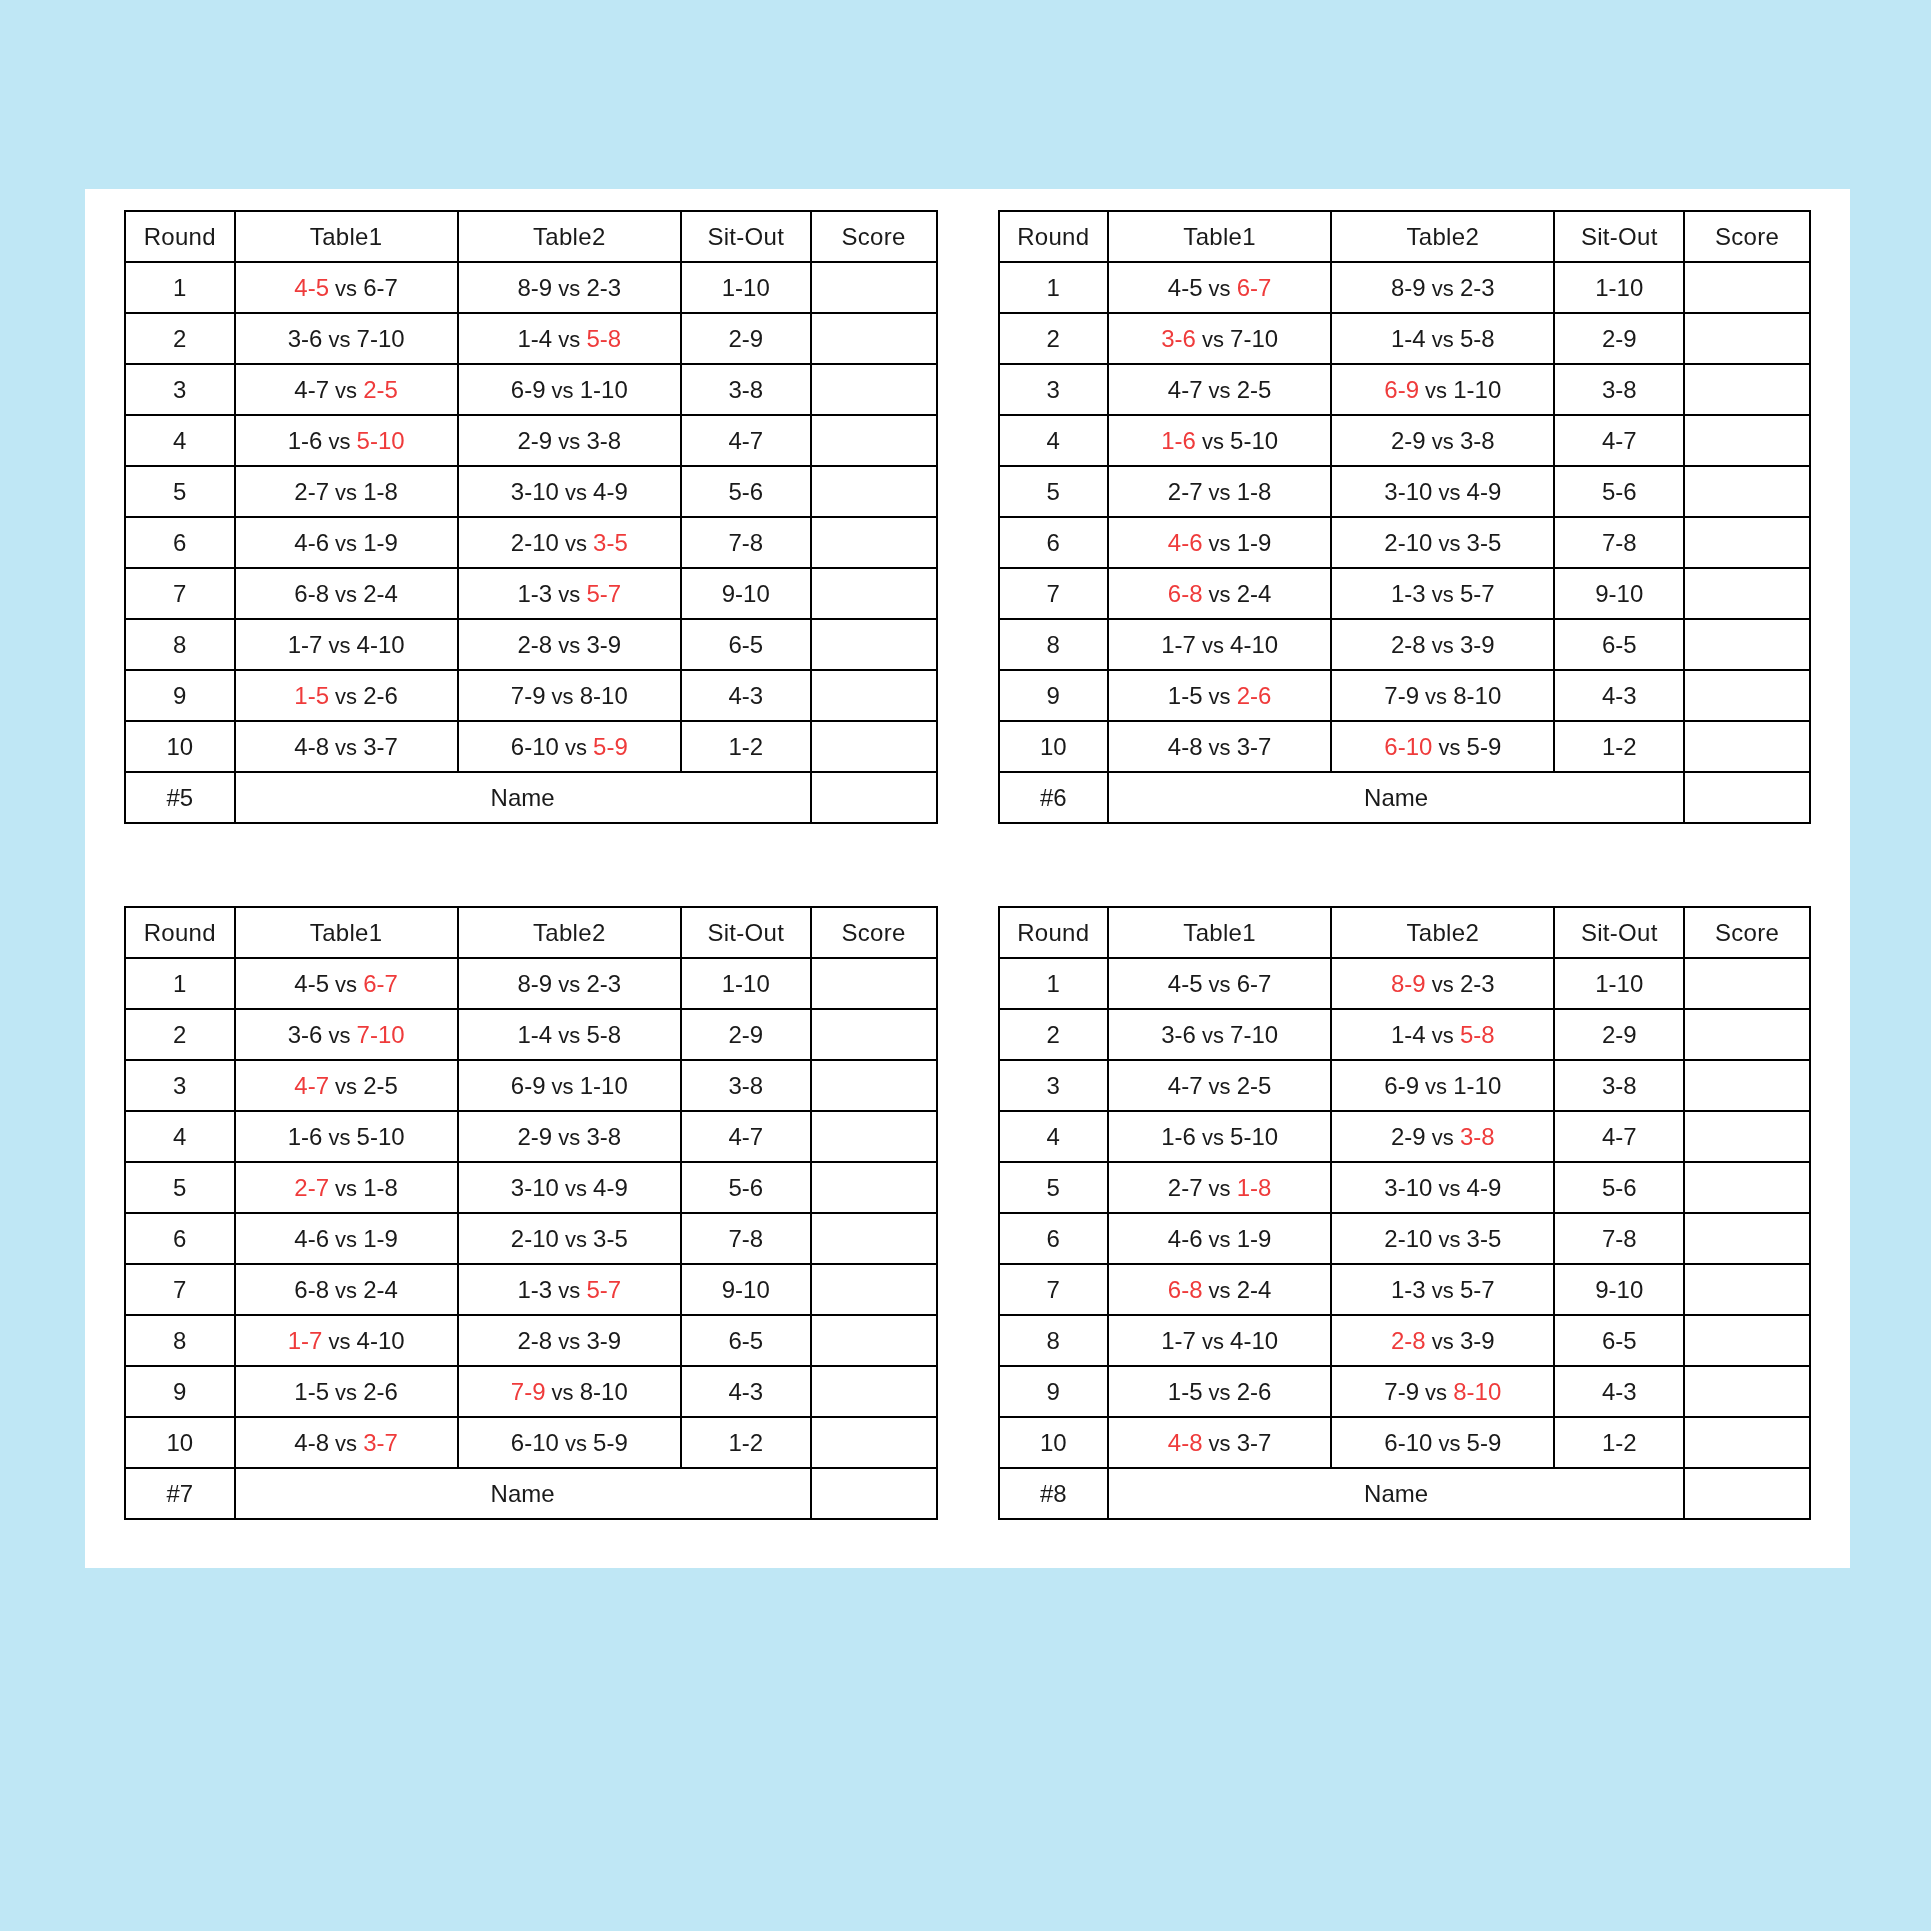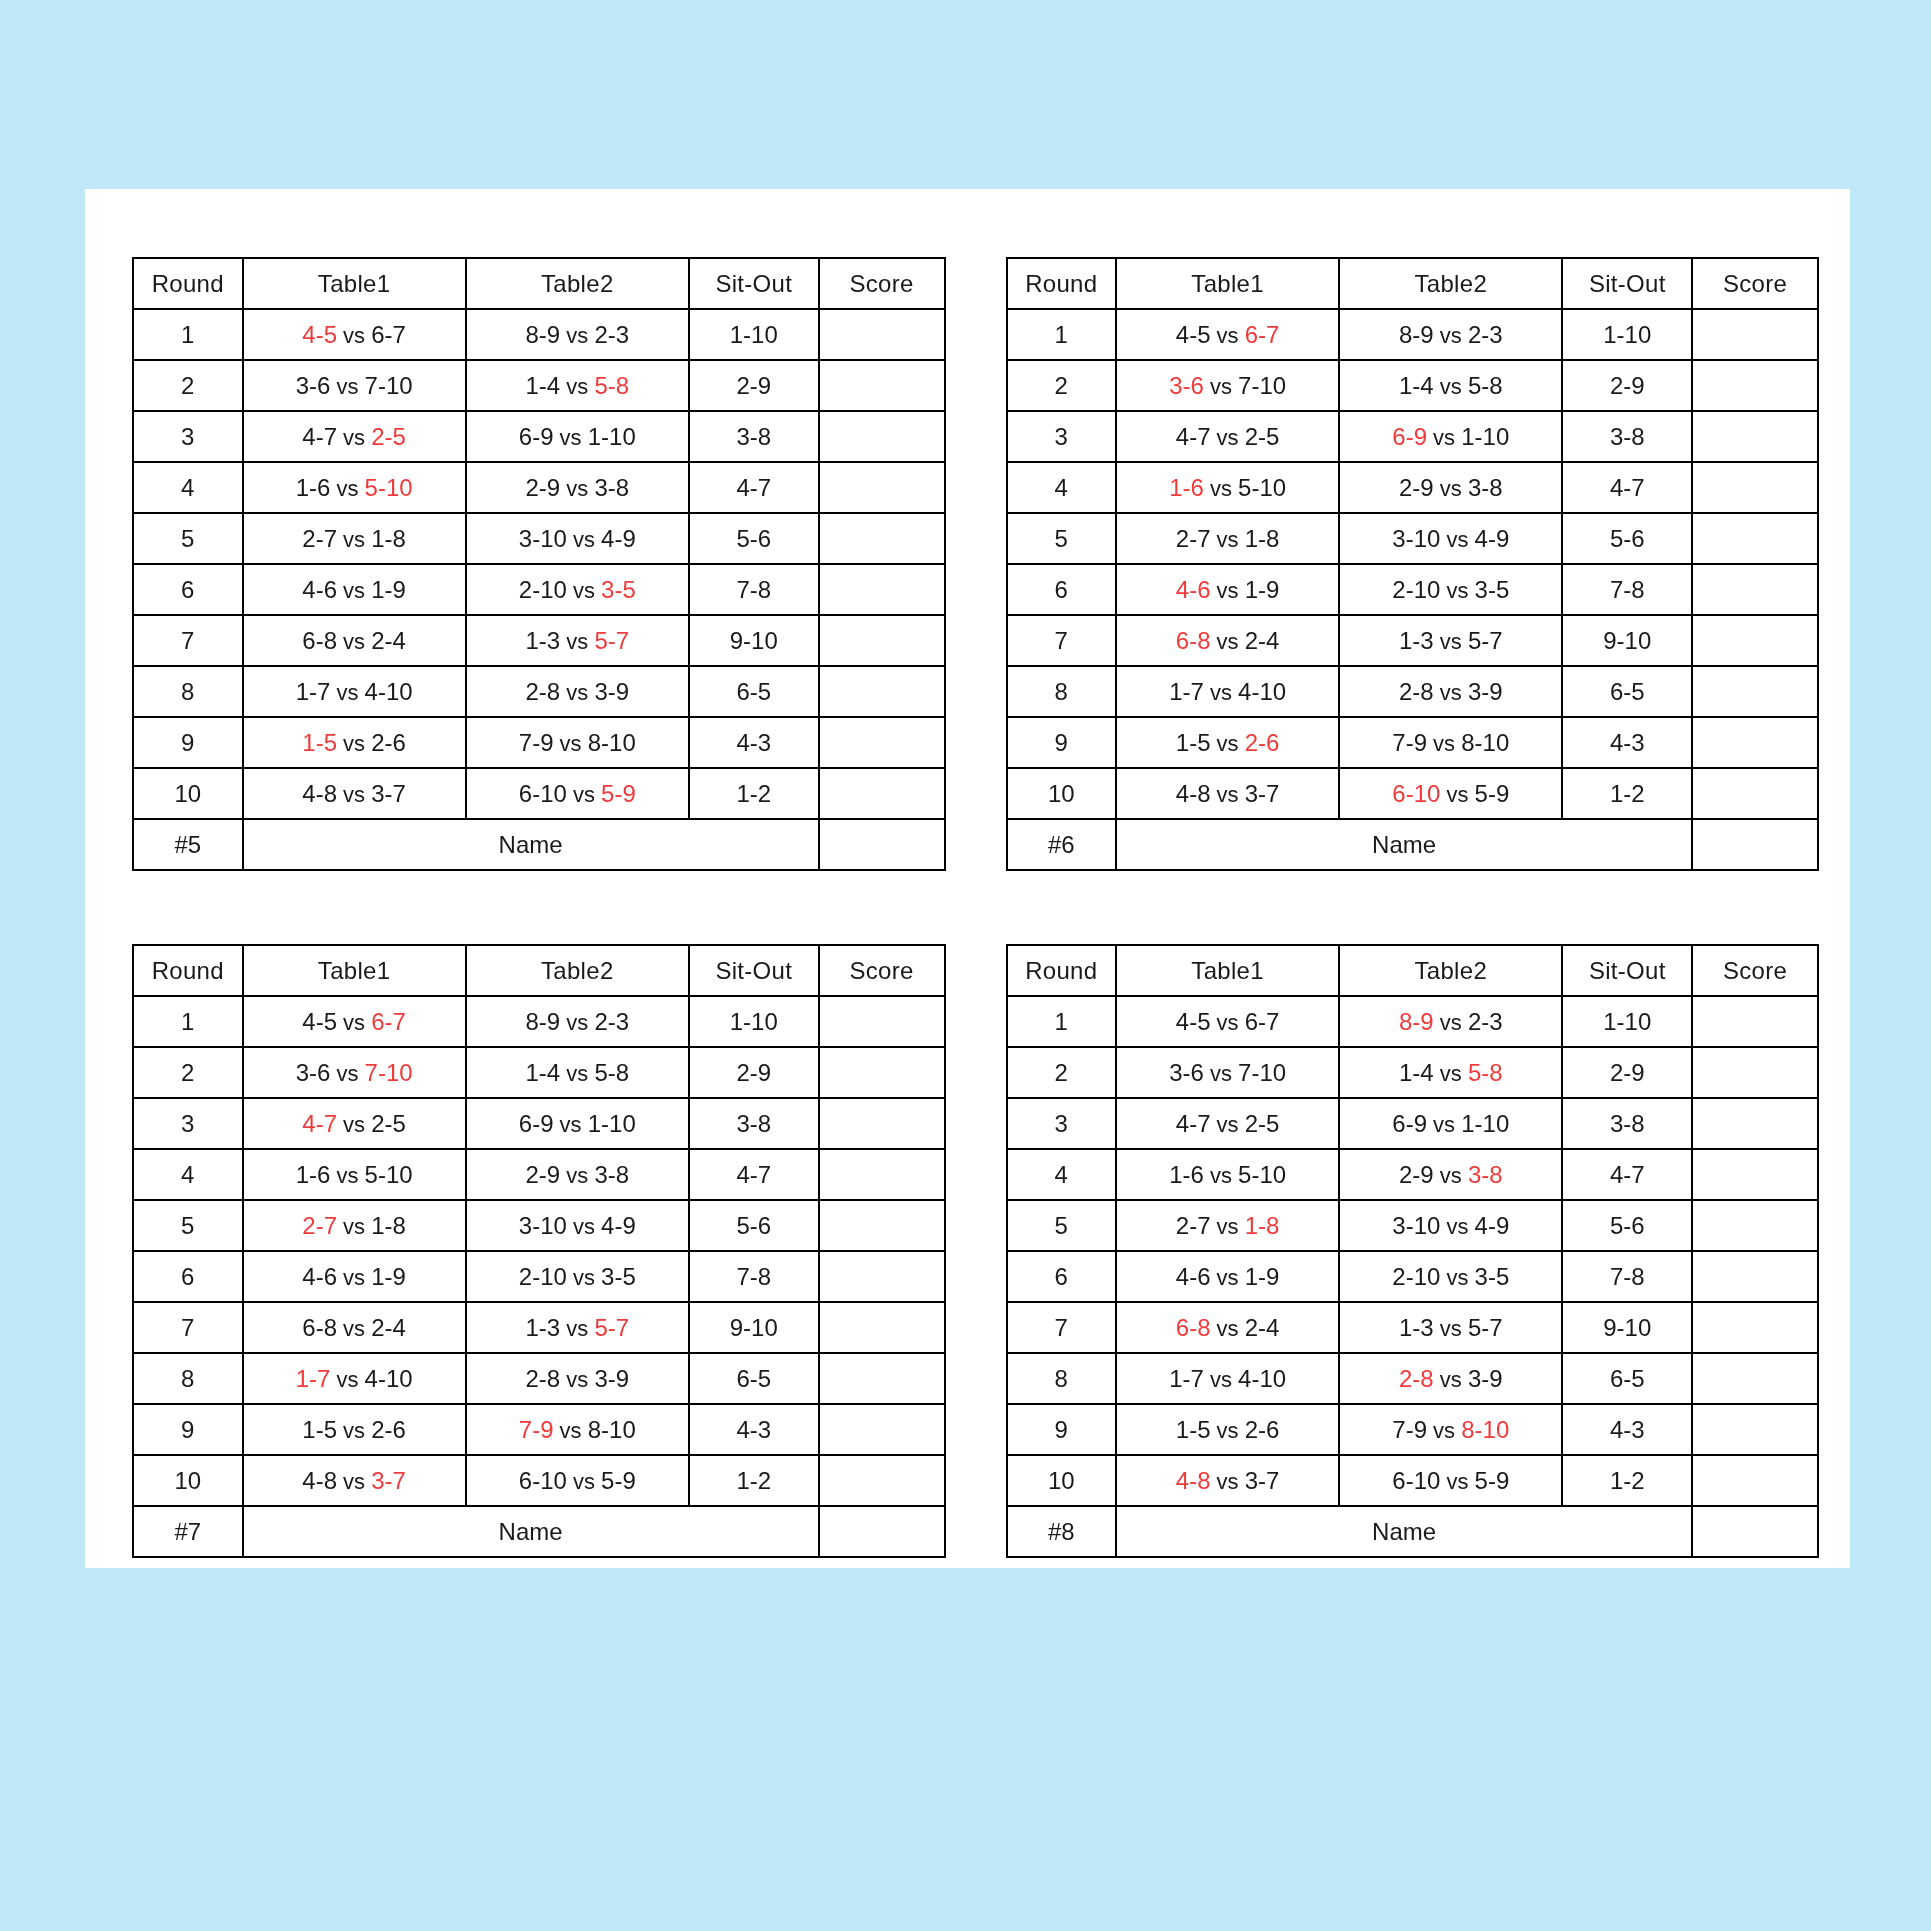--- a/index.html
+++ b/index.html
@@ -25,23 +25,22 @@
     position: absolute;
     left: 0;
     top: 0;
     width: 100%;
     height: 100%;
     display: grid;
     grid-template-columns: 1fr 1fr;
     grid-template-rows: auto auto;
     column-gap: 60px;
     row-gap: 73px;
-    padding: 68px 39px 39px 39px;
+    padding: 21px 39px 39px 39px;
     box-sizing: border-box;
-    margin-left: 8px;
   }
   .card {
     display: block;
   }
   table.sched {
     border-collapse: collapse;
     width: 100%;
     table-layout: fixed;
     background: #fff;
   }

